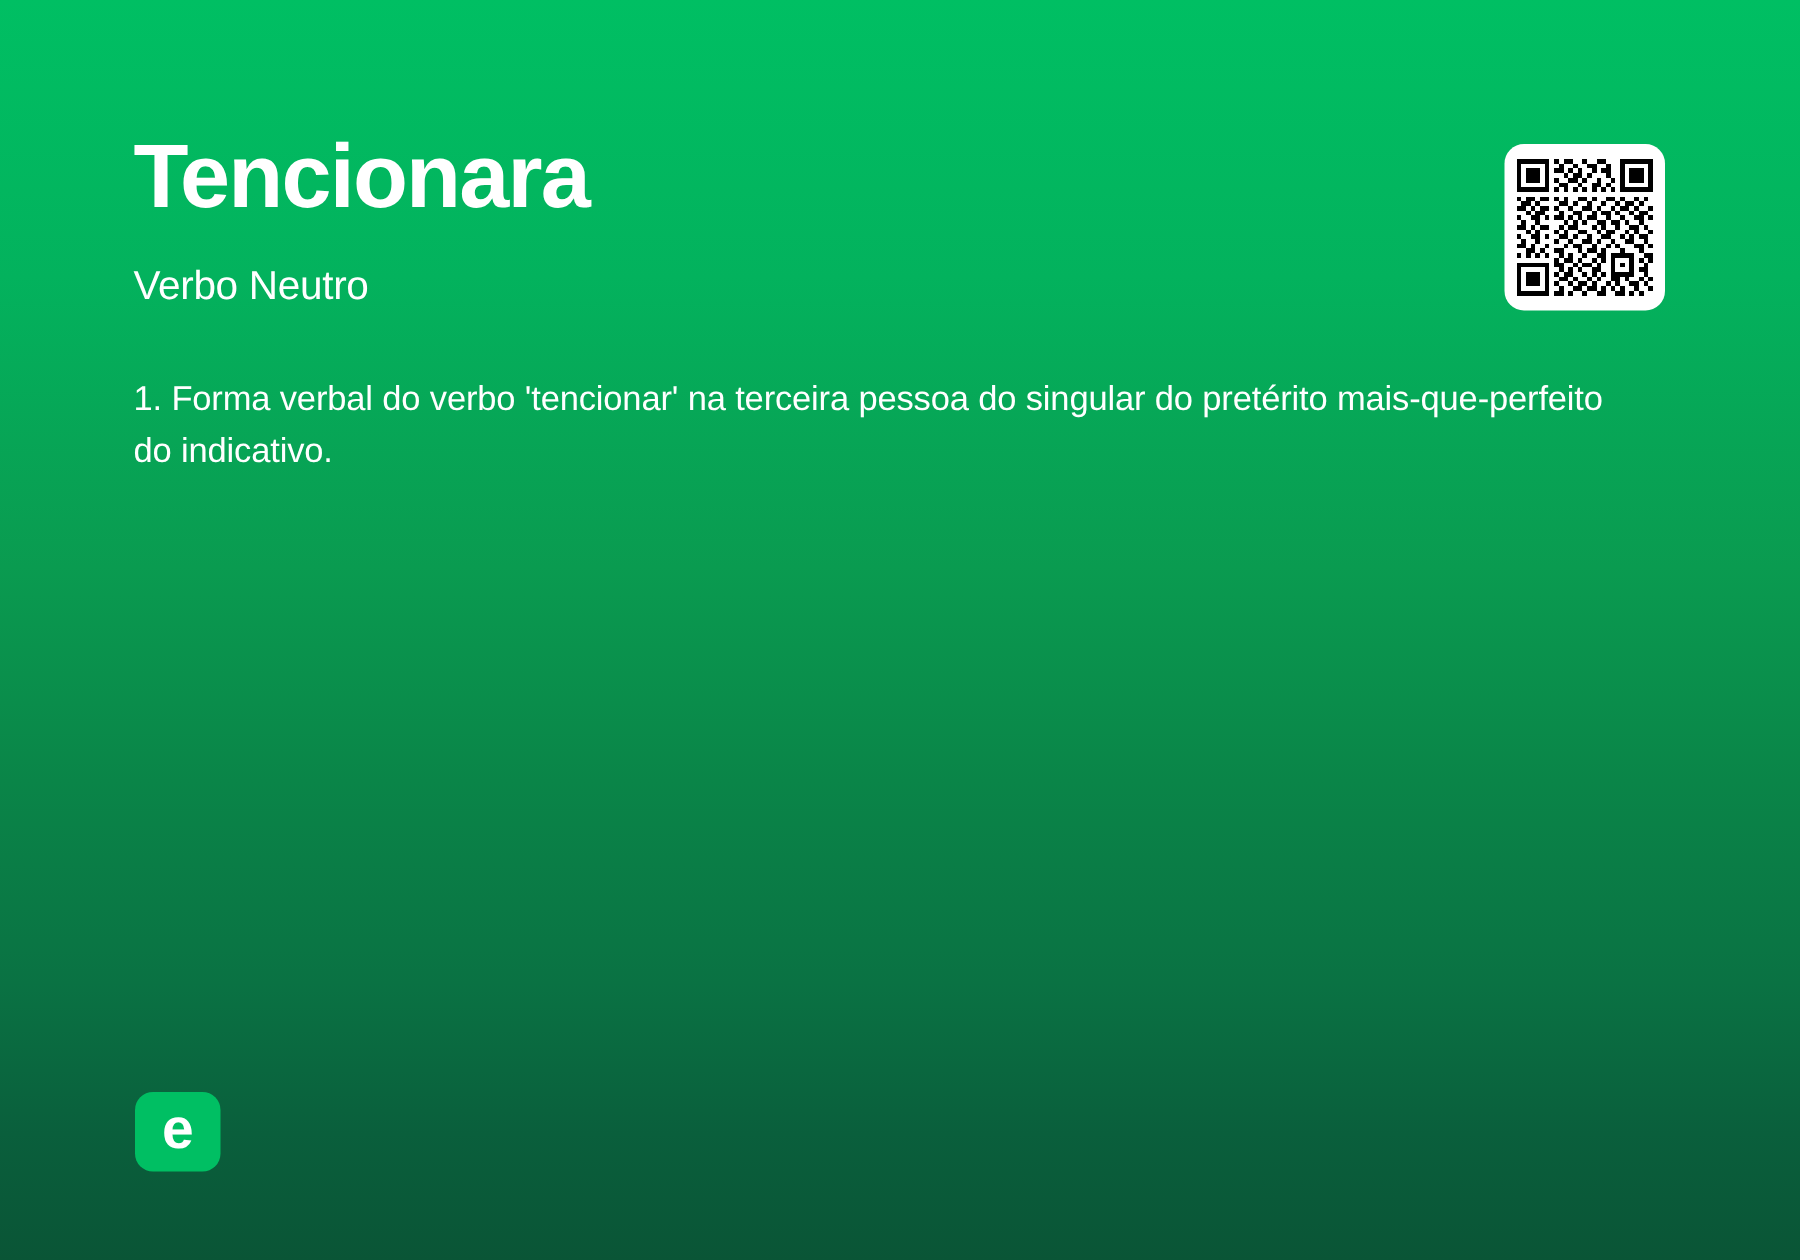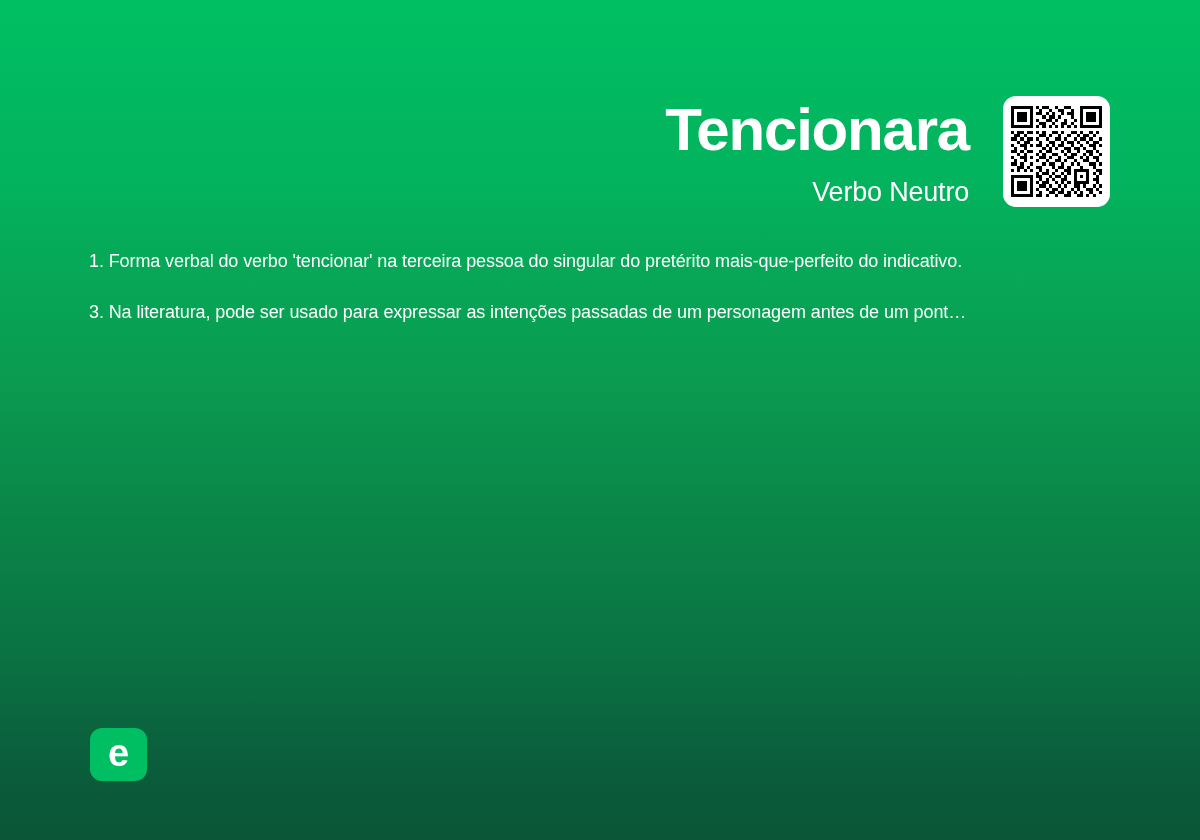--- a/index.html
+++ b/index.html
@@ -27,36 +27,35 @@
   .card {
     position: absolute;
     inset: 0;
     padding: 0;
   }
 
   
   .header {
     position: absolute;
     left: 89px;
-    top: 100px;
+    top: 88px;
     width: 880px;
-    text-align: right;
   }
 
   .word-title {
     font-size: 60px;
     font-weight: bold;
     line-height: 1.0;
     letter-spacing: -1.2px;
     color: #ffffff;
     white-space: nowrap;
   }
 
   .word-class {
-    margin-top: 18px;
+    margin-top: 28px;
     font-size: 27px;
     font-weight: normal;
     line-height: 1.1;
     letter-spacing: -0.2px;
     color: #ffffff;
   }
 
   
   .qr-card {
     position: absolute;
@@ -73,21 +72,21 @@
 
   
   .definitions {
     position: absolute;
     left: 89px;
     top: 248px;
     width: 1000px;
   }
 
   .definition {
-    font-size: 18px;
+    font-size: 23px;
     line-height: 1.52;
     letter-spacing: -0.1px;
     color: #ffffff;
     margin-bottom: 24px;
     max-width: 990px;
   }
 
   .definition:last-child { margin-bottom: 0; }
 
   
@@ -387,21 +386,20 @@
           <rect x="17" y="28" width="2" height="1"></rect>
         <rect x="21" y="28" width="2" height="1"></rect>
           <rect x="24" y="28" width="1" height="1"></rect>
         <rect x="26" y="28" width="1" height="1"></rect>
       </g>
     </svg>
   </div>
 
   <div class="definitions">
     <p class="definition">1. Forma verbal do verbo 'tencionar' na terceira pessoa do singular do pretérito mais-que-perfeito do indicativo.</p>
-    <p class="definition">3. Na literatura, pode ser usado para expressar as intenções passadas de um personagem antes de um pont…</p>
   </div>
 
   <div class="footer">
     <div class="brand-mark">
       <span class="brand-mark-letter">e</span>
     </div>
   </div>
 
 </div>
 

